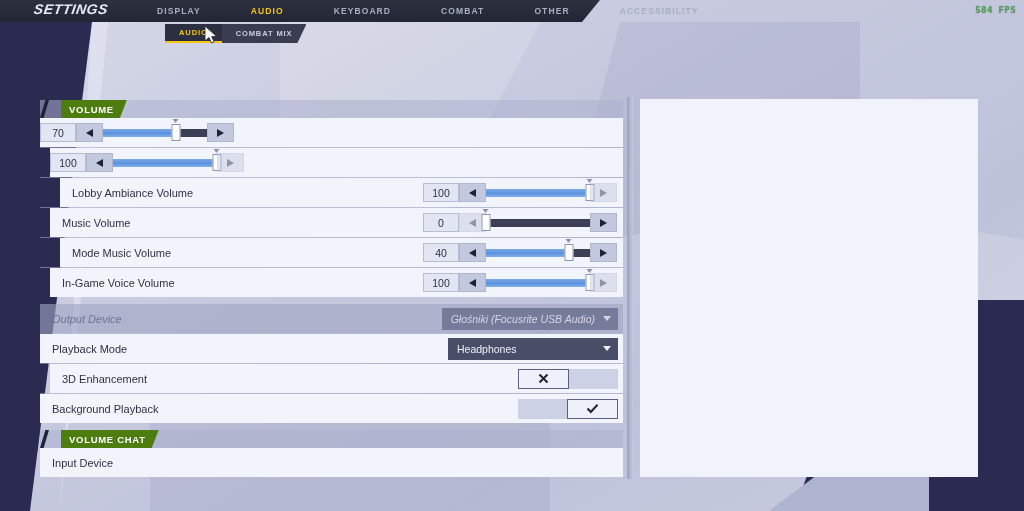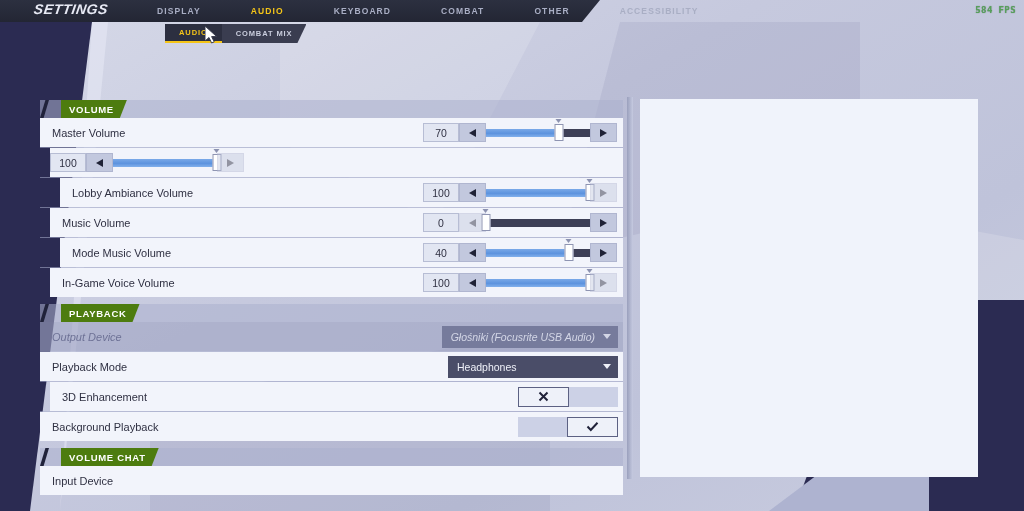--- a/index.html
+++ b/index.html
@@ -368,21 +368,20 @@
 
   <div class="panel" id="panel">
       <div class="section-head">
         <div class="tab">
           <span>VOLUME</span>
         </div>
         <div class="slash"></div>
       </div>
       <div class="rows">
         <div class="row">
-          <div class="row-label">Master Volume</div>
           <div class="ctrl">
             <div class="val-box">70</div>
             <div class="arrow-btn left">
               <div class="tri"></div>
             </div>
             <div class="slider">
               <div class="track"></div>
               <div class="fill" style="width: 70%;"></div>
               <div class="notch" style="left: 70%;"></div>
               <div class="handle" style="left: 70%;"></div>
@@ -481,26 +480,20 @@
               <div class="notch" style="left: 100%;"></div>
               <div class="handle" style="left: 100%;"></div>
             </div>
             <div class="arrow-btn right off">
               <div class="tri"></div>
             </div>
           </div>
         </div>
       </div>
       <div style="height: 7px;"></div>
-      <div class="section-head">
-        <div class="tab">
-          <span>PLAYBACK</span>
-        </div>
-        <div class="slash"></div>
-      </div>
       <div class="rows">
         <div class="row disabled">
           <div class="row-label">Output Device</div>
           <div class="dropdown">
             <span class="txt">Głośniki (Focusrite USB Audio)</span>
             <div class="caret"></div>
           </div>
         </div>
         <div class="row-gap"></div>
         <div class="row">

